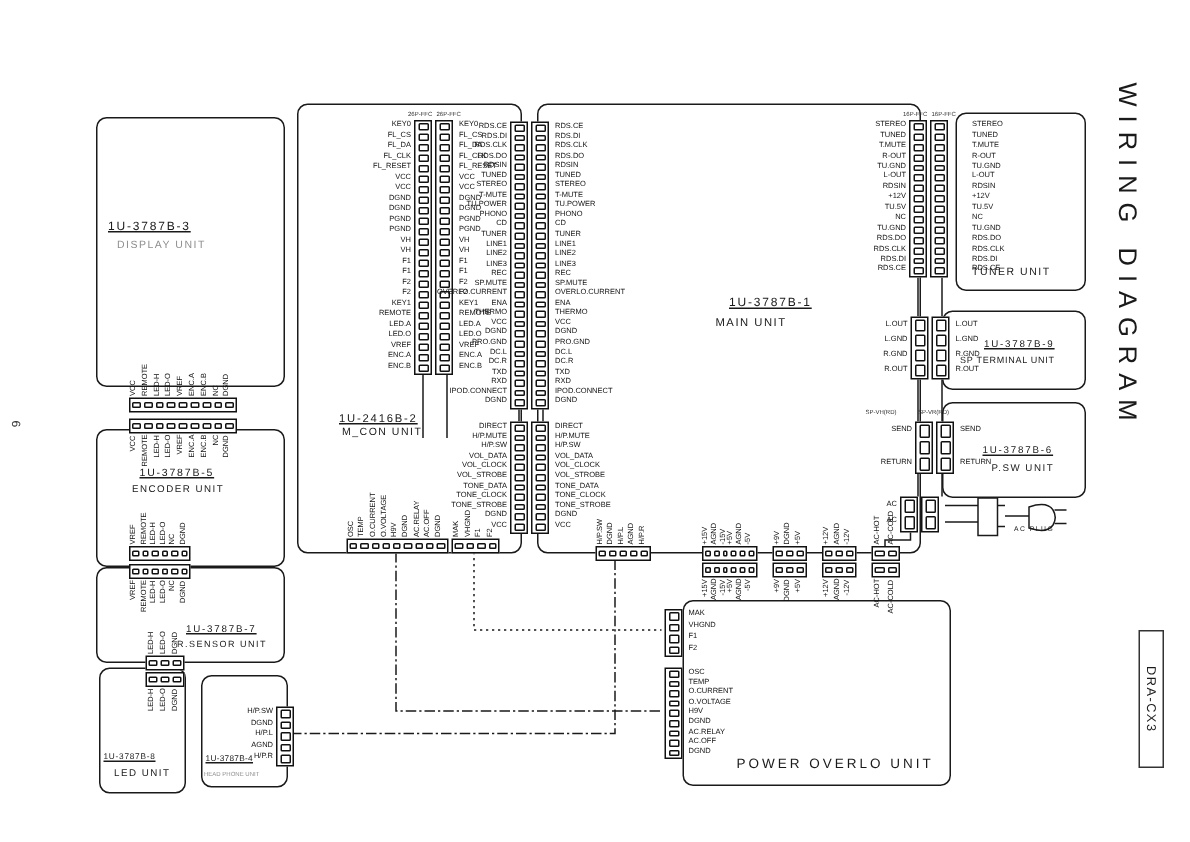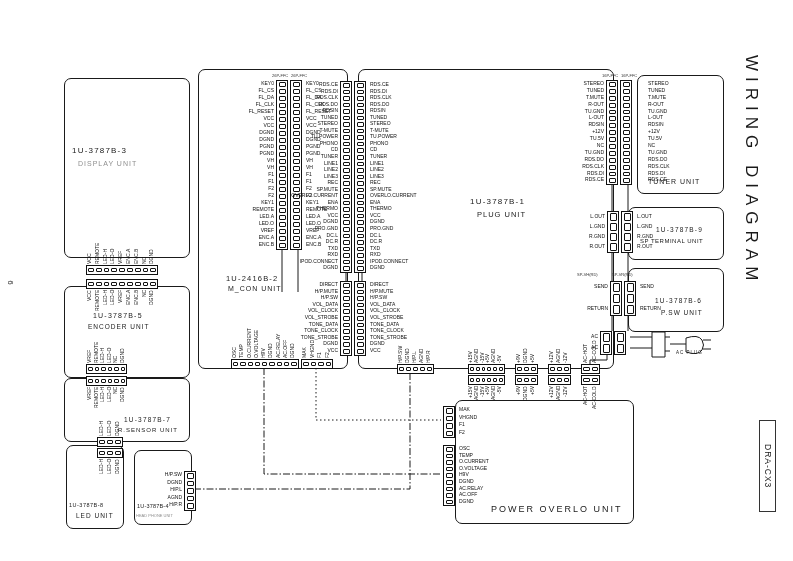--- a/index.html
+++ b/index.html
@@ -1,20 +1,20 @@
 <!DOCTYPE html>
 <html><head>
 <meta charset="utf-8">
 <style>
   html,body{margin:0;padding:0;background:#fff;}
   #canvas{position:relative;width:793px;height:561px;background:#ffffff;
     font-family:"Liberation Sans",sans-serif;color:#1a1a1a;overflow:hidden;}
   .box{position:absolute;border:1.3px solid #1a1a1a;border-radius:7px;background:transparent;}
   .t{position:absolute;white-space:nowrap;}
-  .uid{font-size:8px;letter-spacing:1.2px;color:#1a1a1a;}
+  .uid{font-size:8px;letter-spacing:1.2px;color:#1a1a1a;text-decoration:underline;}
   .uname{font-size:7px;letter-spacing:1px;color:#1a1a1a;}
   .muted{color:#8f8f8f;}
   .chdr{position:absolute;font-size:4px;color:#333;white-space:nowrap;transform-origin:left top;}
   
   .vpair{position:absolute;display:flex;align-items:flex-start;}
   .lblcol{display:flex;flex-direction:column;}
   .lblcol.left{align-items:flex-end;margin-right:2px;text-align:right;}
   .lblcol.right{margin-left:2px;align-items:flex-start;}
   .lblcol.gap{margin-left:14px;}
   .lbl{height:var(--pitch);line-height:var(--pitch);font-size:5px;white-space:nowrap;color:#111;}
@@ -85,22 +85,22 @@
 
   <div class="box" style="left:64px;top:78px;width:124px;height:178px;"></div>
   <div class="t uid" style="left:72px;top:146px;">1U-3787B-3</div>
   <div class="t uname muted" style="left:78px;top:160px;">DISPLAY UNIT</div>
 
   <div class="box" style="left:198px;top:69px;width:148px;height:298px;"></div>
   <div class="t uid" style="left:226px;top:274px;font-size:7.5px;">1U-2416B-2</div>
   <div class="t uname" style="left:228px;top:285px;">M_CON UNIT</div>
 
   <div class="box" style="left:358px;top:69px;width:254px;height:298px;"></div>
-  <div class="t uid" style="left:470px;top:197px;">1U-3787B-1</div>
-  <div class="t uname" style="left:477px;top:210px;font-size:7.5px;">PLUG UNIT</div>
+  <div class="t uid" style="left:486px;top:197px;">1U-3787B-1</div>
+  <div class="t uname" style="left:477px;top:210px;font-size:7.5px;">MAIN UNIT</div>
 
   <div class="box" style="left:637px;top:75px;width:85px;height:117px;"></div>
   <div class="t uname" style="left:648px;top:178px;font-size:7px;">TUNER UNIT</div>
 
   <div class="box" style="left:628px;top:207px;width:94px;height:51px;"></div>
   <div class="t uid" style="left:656px;top:226px;font-size:6.5px;">1U-3787B-9</div>
   <div class="t uname" style="left:640px;top:238px;font-size:6px;letter-spacing:0.5px;">SP TERMINAL UNIT</div>
 
   <div class="box" style="left:628px;top:268px;width:94px;height:62px;"></div>
   <div class="t uid" style="left:655px;top:297px;font-size:6.5px;">1U-3787B-6</div>

